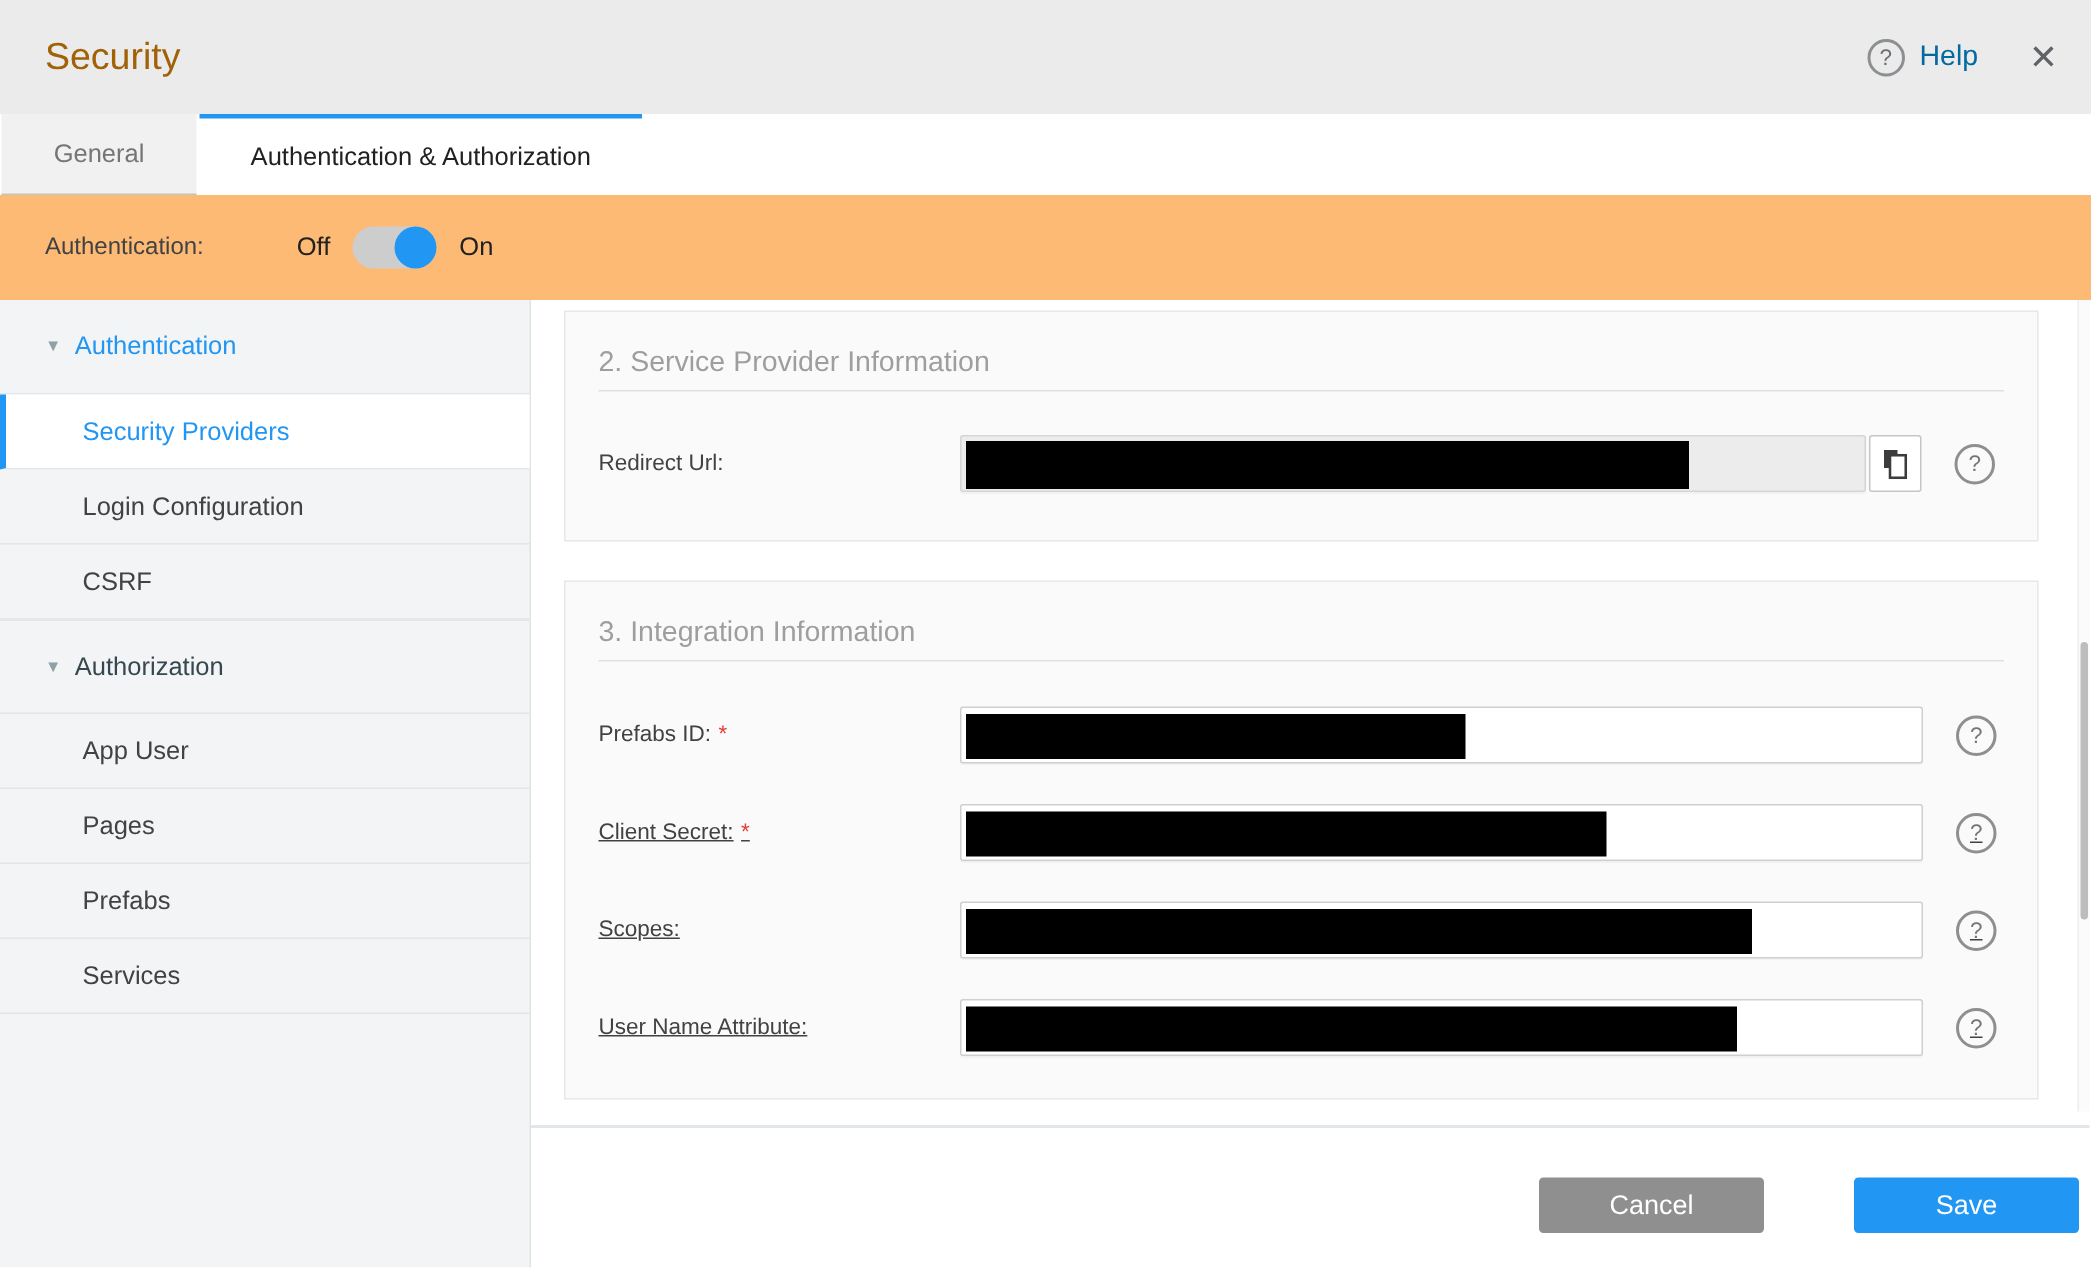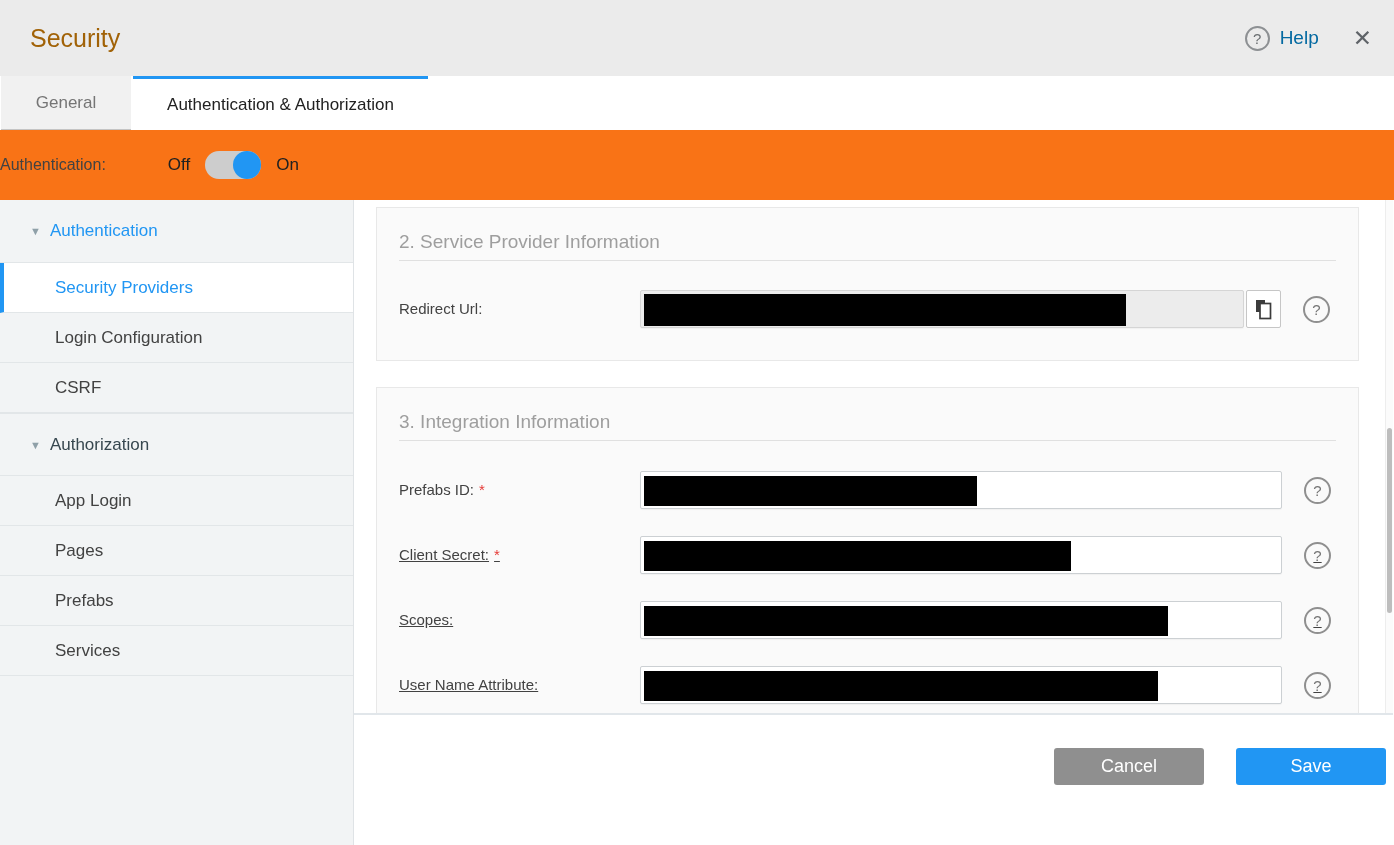--- a/index.html
+++ b/index.html
@@ -15,21 +15,21 @@
   .help-text { font-size:19px; color:#0369a1; margin:0 34px 0 10px; cursor:pointer; }
   .close { font-size:23px; color:#5f6368; cursor:pointer; line-height:1; }
 
   
   .tabbar { height:54px; background:#fff; display:flex; }
   .tab { height:54px; display:flex; align-items:center; justify-content:center; font-size:17px; cursor:pointer; }
   .tab.inactive { width:130px; margin-left:1px; background:#f1f1f1; color:#757575; border-bottom:1px solid #c4c4c4; }
   .tab.active { width:295px; margin-left:2px; background:#fff; color:#212121; border-top:3px solid #2196f3; }
 
   
-  .toggle-row { height:70px; background:#f97316; display:flex; align-items:center; }
+  .toggle-row { height:70px; background:#fdba74; display:flex; align-items:center; padding-left:30px; }
   .toggle-label { font-size:16px; color:#424242; }
   .off-label, .on-label { font-size:17px; color:#212121; }
   .off-label { margin-left:62px; }
   .on-label { margin-left:15px; }
   .switch { position:relative; width:56px; height:28px; background:#cdcdcd; border-radius:14px; margin-left:15px; cursor:pointer; display:inline-block; }
   .switch .knob { position:absolute; right:0; top:0; width:28px; height:28px; border-radius:50%; background:#2196f3; }
 
   
   .body { display:flex; height:645px; }
 
@@ -62,21 +62,21 @@
   .redact { position:absolute; left:3px; top:4px; height:30px; background:#000; display:block; }
   .input.readonly .redact { top:3px; height:32px; }
   .copy-btn { margin-left:2px; width:35px; height:38px; background:#fff; border:1px solid #c6c6c6; border-radius:2px; display:flex; align-items:center; justify-content:center; cursor:pointer; }
   .qmark { margin-left:22px; margin-top:6px; width:27px; height:27px; border:2px solid #8f8f8f; border-radius:50%; color:#757575; font-size:15px; display:flex; align-items:center; justify-content:center; cursor:pointer; flex:none; }
 
   
   .vscroll { position:absolute; top:0; right:0; width:8px; height:541px; background:#fbfbfb; border-left:1px solid #ededed; }
   .vscroll .thumb { position:absolute; top:228px; left:1px; width:5px; height:185px; background:#bdbdbd; border-radius:3px; cursor:pointer; }
 
   
-  .footer { position:absolute; left:0; right:0; bottom:0; height:132px; background:#fff; border-top:2px solid #e1e6ea; display:flex; justify-content:flex-end; padding:33px 7px 0 0; }
+  .footer { position:absolute; left:0; right:0; bottom:0; height:95px; background:#fff; border-top:2px solid #e1e6ea; display:flex; justify-content:flex-end; padding:33px 7px 0 0;gap:28px; }
   .btn { width:150px; height:37px; border:none; border-radius:3px; color:#fff; font-size:18px; font-family:inherit; cursor:pointer; }
   .btn.cancel { background:#8f8f8f; margin-right:20px; }
   .btn.save { background:#2196f3;margin-left:12px; }
 </style>
 </head>
 <body>
 
 <div class="dialog">
 
   <div class="titlebar">
@@ -111,21 +111,21 @@
         <span class="tri">▼</span>
         <span class="glabel">Authentication</span>
       </div>
       <div class="side-row side-item active">Security Providers</div>
       <div class="side-row side-item">Login Configuration</div>
       <div class="side-row side-item">CSRF</div>
       <div class="side-row side-group">
         <span class="tri">▼</span>
         <span class="glabel">Authorization</span>
       </div>
-      <div class="side-row side-item">App Login</div>
+      <div class="side-row side-item">App User</div>
       <div class="side-row side-item">Pages</div>
       <div class="side-row side-item">Prefabs</div>
       <div class="side-row side-item">Services</div>
     </div>
 
     <div class="main">
 
       <div class="card card1">
         <div class="card-title">2. Service Provider Information</div>
         <div class="card-divider"></div>

